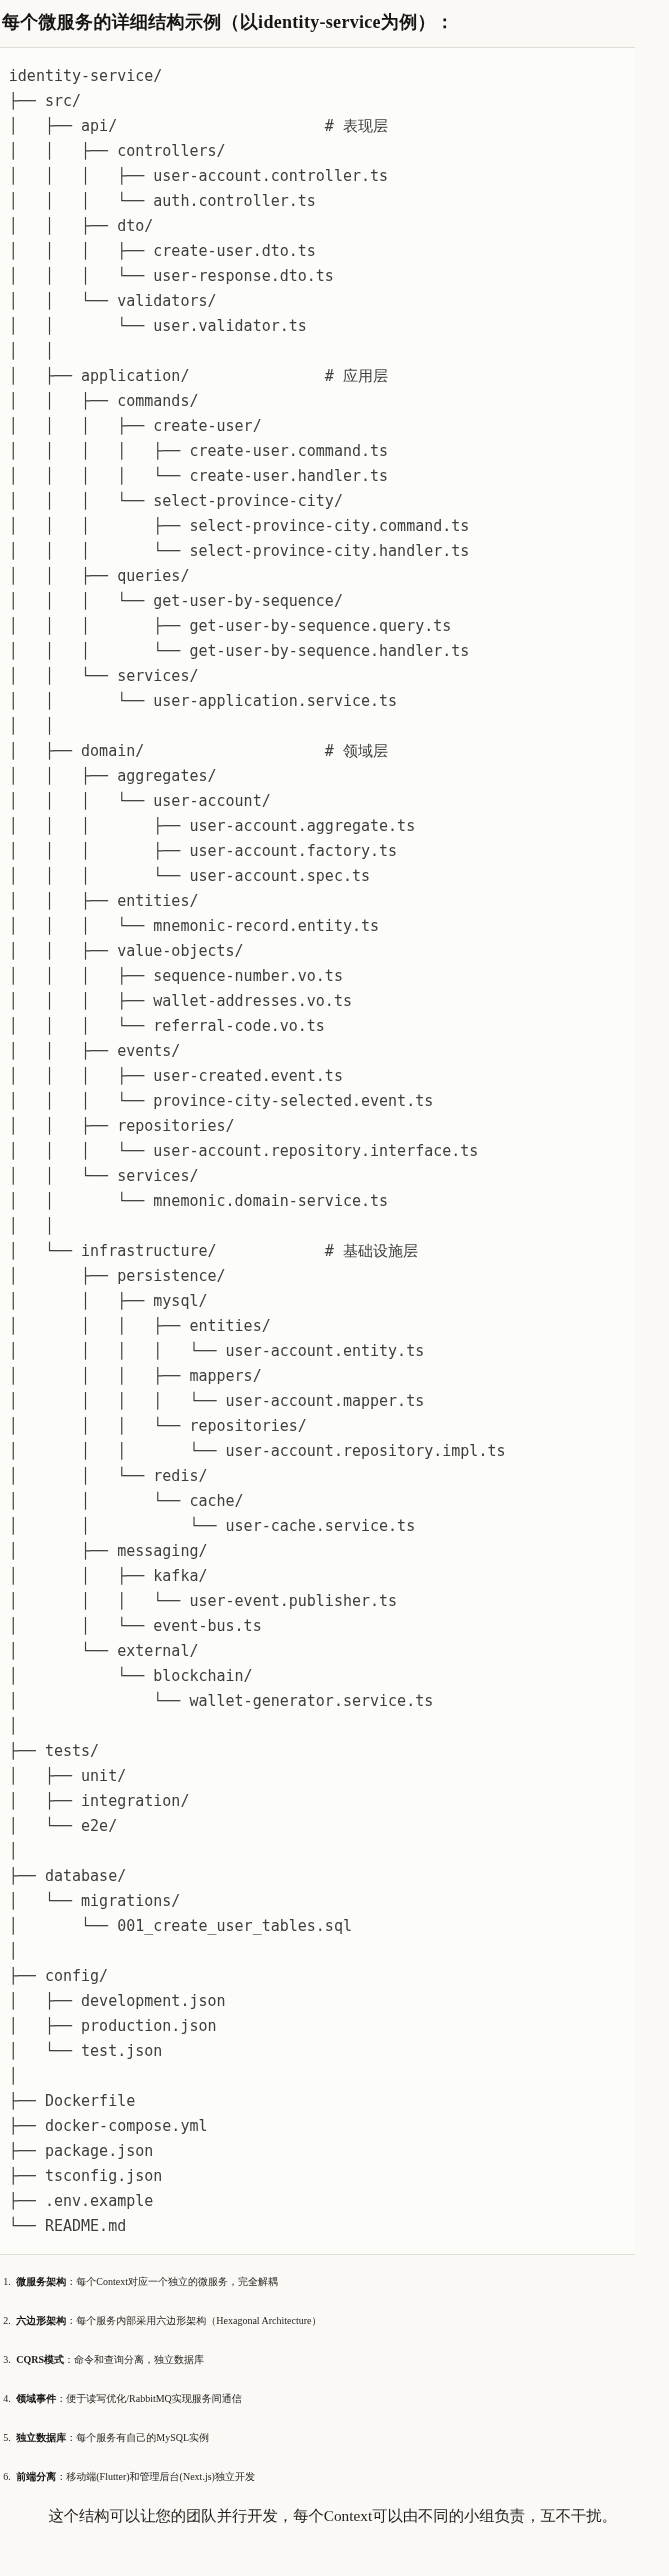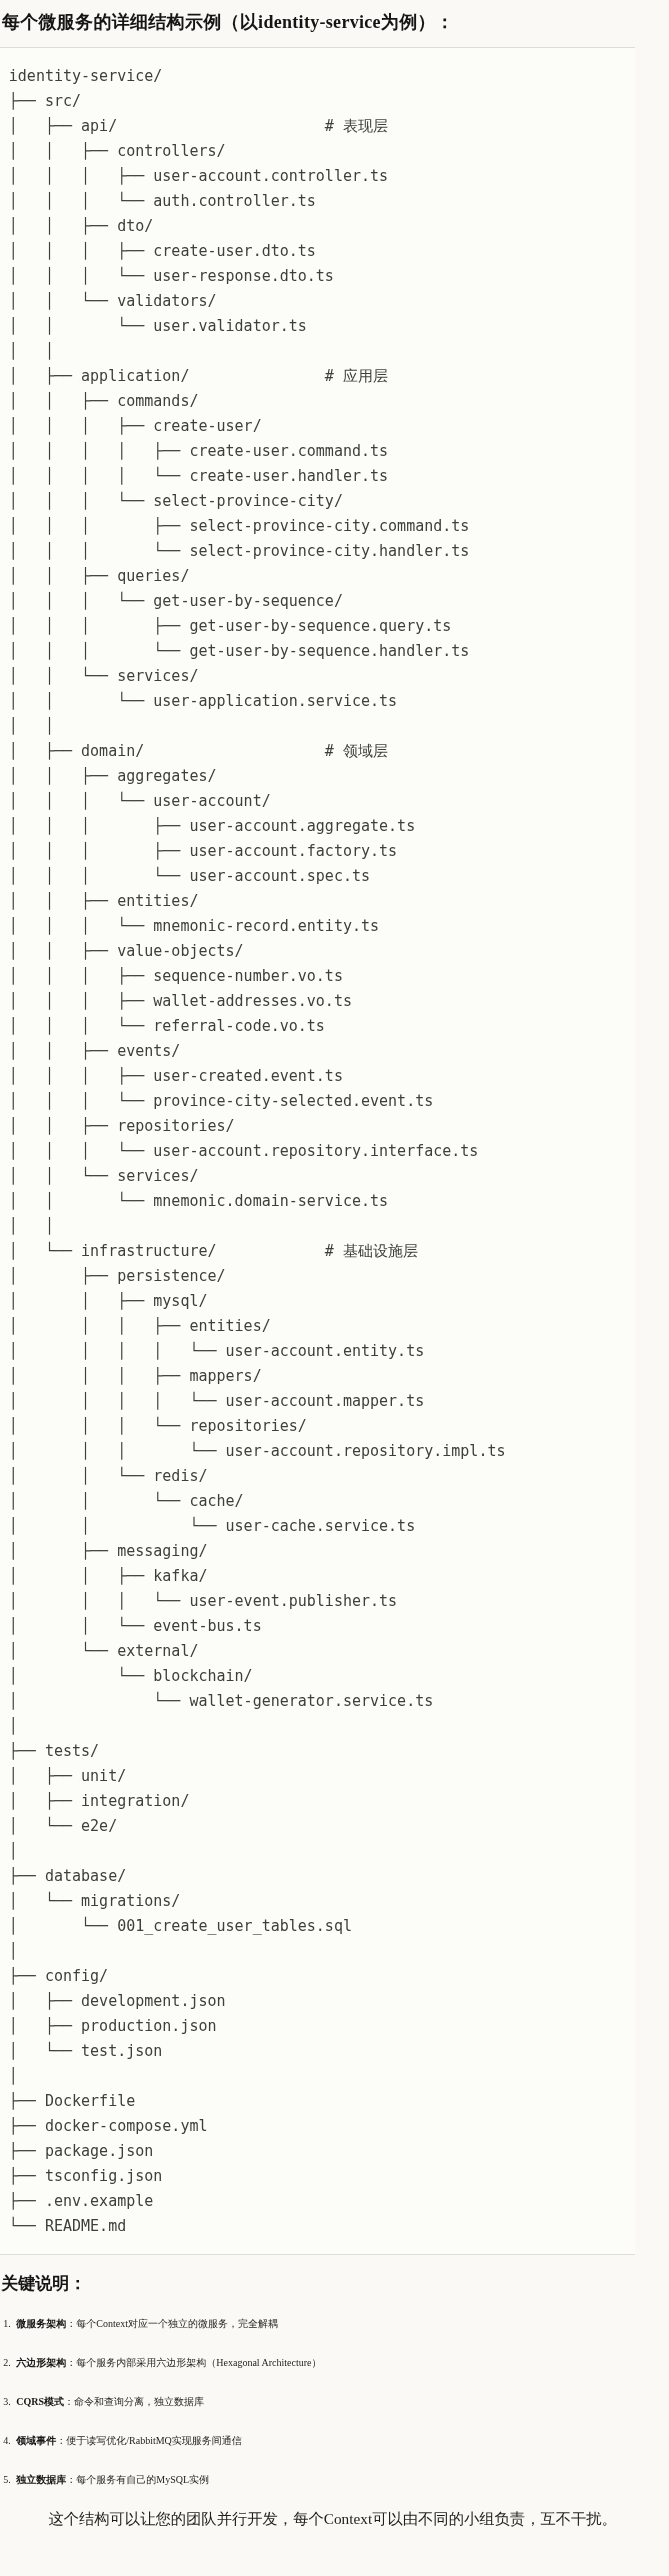--- a/index.html
+++ b/index.html
@@ -152,27 +152,27 @@
 │
 ├── Dockerfile
 ├── docker-compose.yml
 ├── package.json
 ├── tsconfig.json
 ├── .env.example
 └── README.md</pre>
   </div>
 
   <div class="notes">
-    <h3 class="notes-heading">关键说明：</h3>
 
     <div class="notes-list">
         <div class="note-item"><span class="num">1.</span><span class="label">微服务架构</span><span class="desc">：每个Context对应一个独立的微服务，完全解耦</span></div>
         <div class="note-item"><span class="num">2.</span><span class="label">六边形架构</span><span class="desc">：每个服务内部采用六边形架构（Hexagonal Architecture）</span></div>
         <div class="note-item"><span class="num">3.</span><span class="label">CQRS模式</span><span class="desc">：命令和查询分离，独立数据库</span></div>
         <div class="note-item"><span class="num">4.</span><span class="label">领域事件</span><span class="desc">：便于读写优化/RabbitMQ实现服务间通信</span></div>
         <div class="note-item"><span class="num">5.</span><span class="label">独立数据库</span><span class="desc">：每个服务有自己的MySQL实例</span></div>
+        <div class="note-item"><span class="num">6.</span><span class="label">前端分离</span><span class="desc">：移动端(Flutter)和管理后台(Next.js)独立开发</span></div>
       </div>
 
     <p class="notes-footer">这个结构可以让您的团队并行开发，每个Context可以由不同的小组负责，互不干扰。</p>
   </div>
 
 </div>
 
 
 </body></html>

